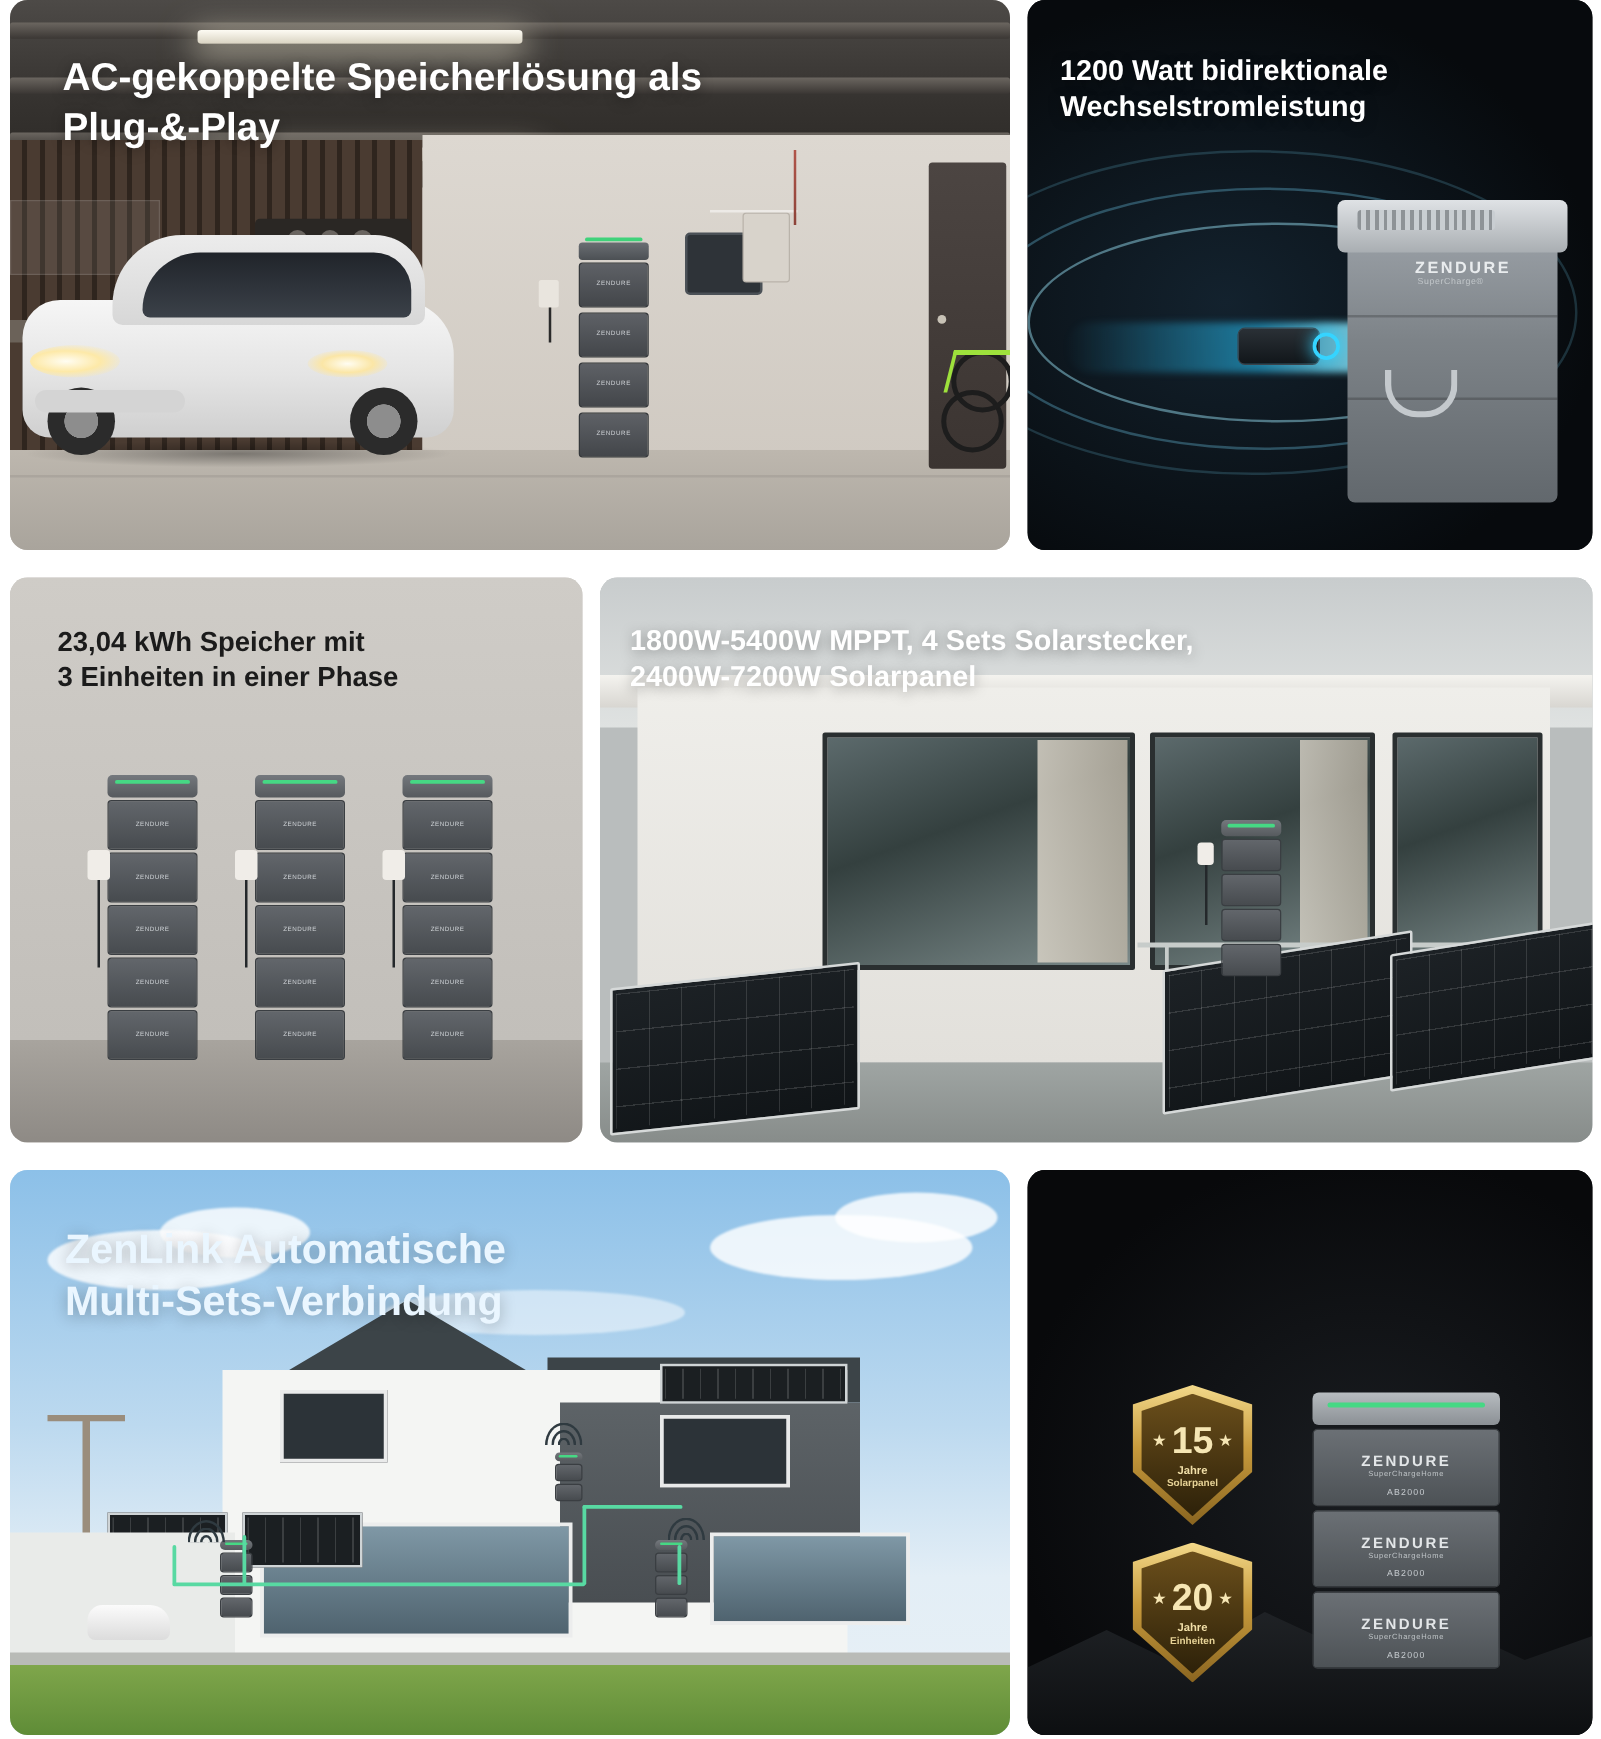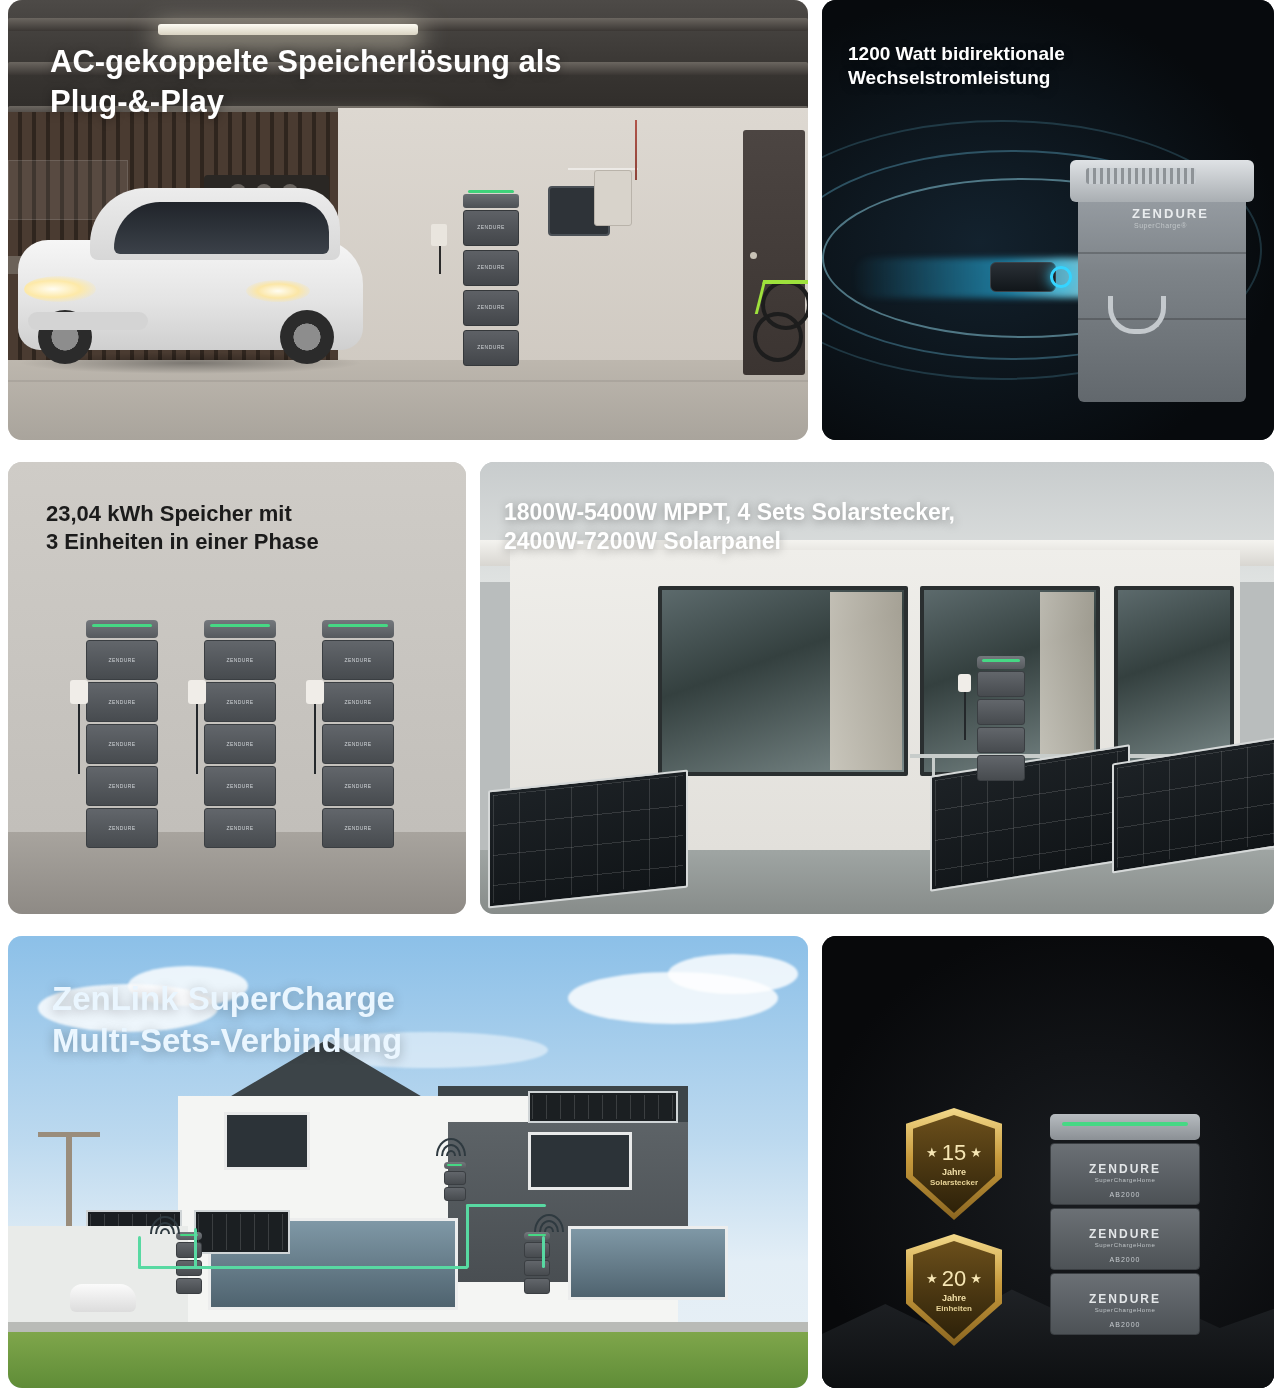--- a/index.html
+++ b/index.html
@@ -234,21 +234,21 @@
     position: absolute; width: 96px; height: 112px;
     background: linear-gradient(180deg,#f3d98a 0%, #c79a3c 45%, #8a6520 100%);
     clip-path: polygon(50% 0%, 100% 14%, 100% 62%, 50% 100%, 0 62%, 0 14%);
     display: flex; flex-direction: column; align-items: center; justify-content: center;
   }
   .shield .inner {
     position: absolute; inset: 7px;
     background: linear-gradient(180deg,#6b4f1b,#2d2109);
     clip-path: polygon(50% 0%, 100% 14%, 100% 62%, 50% 100%, 0 62%, 0 14%);
   }
-  .shield .num { position: relative; color: #f6e6b4; font-size: 22px; font-weight: 400; line-height: 1; }
+  .shield .num { position: relative; color: #f6e6b4; font-size: 30px; font-weight: 700; line-height: 1; }
   .shield .t1 { position: relative; color: #f1dfa8; font-size: 9px; margin-top: 3px; font-weight: 700; }
   .shield .t2 { position: relative; color: #e6d296; font-size: 8px; margin-top: 1px; font-weight: 700; }
   .shield .star { position: relative; color: #f6e6b4; font-size: 13px; }
   .shield .row { position: relative; display: flex; align-items: center; gap: 4px; }
 
   
   .heading {
     position: absolute; z-index: 5;
     font-weight: 700; line-height: 1.28;
     white-space: pre-line;
@@ -339,21 +339,21 @@
       <div class="plug-ring"></div>
       <div class="batt"></div>
       <div class="batt-line" style="top:252px;"></div>
       <div class="batt-line" style="top:318px;"></div>
       <div class="batt-top"></div>
       <div class="batt-vent"></div>
       <div class="batt-brand">ZENDURE</div>
       <div class="batt-sub">SuperCharge®</div>
       <div class="batt-handle"></div>
     </div>
-    <div class="heading h-white" style="left:26px;top:42px;font-size:19px;width:400px;">1200 Watt bidirektionale
+    <div class="heading h-white" style="left:26px;top:42px;font-size:23px;width:400px;">1200 Watt bidirektionale
 Wechselstromleistung</div>
   </div>
 
   <div class="card" id="card-2304">
     <div>
       <div class="c3-wall"></div>
       <div class="c3-floor"></div>
 
       <div class="c3-stack" style="left:78px;top:158px;">
         <div class="c3-cap">
@@ -550,21 +550,21 @@
       </div>
       <div class="wifi" style="left:524px;top:272px;">
         <i style="width:10px;height:6px;"></i>
           <i style="width:20px;height:12px;"></i>
           <i style="width:30px;height:18px;"></i>
       </div>
 
       <div class="z-road"></div>
       <div class="z-grass"></div>
     </div>
-    <div class="heading h-lightblue" style="left:44px;top:42px;font-size:33px;width:700px;">ZenLink SuperCharge
+    <div class="heading h-lightblue" style="left:44px;top:42px;font-size:33px;width:700px;">ZenLink Automatische
 Multi-Sets-Verbindung</div>
   </div>
 
   <div class="card" id="card-warranty">
     <div class="w-bg"></div>
     <div class="w-mount"></div>
 
     <div class="w-stack">
       <div class="w-cap">
           <div class="green"></div>
@@ -587,21 +587,21 @@
     </div>
 
     <div class="shield" style="left:84px;top:172px;">
       <div class="inner"></div>
       <div class="row">
         <span class="star">★</span>
         <span class="num">15</span>
         <span class="star">★</span>
       </div>
       <div class="t1">Jahre</div>
-      <div class="t2">Solarstecker</div>
+      <div class="t2">Solarpanel</div>
     </div>
 
     <div class="shield" style="left:84px;top:298px;">
       <div class="inner"></div>
       <div class="row">
         <span class="star">★</span>
         <span class="num">20</span>
         <span class="star">★</span>
       </div>
       <div class="t1">Jahre</div>

